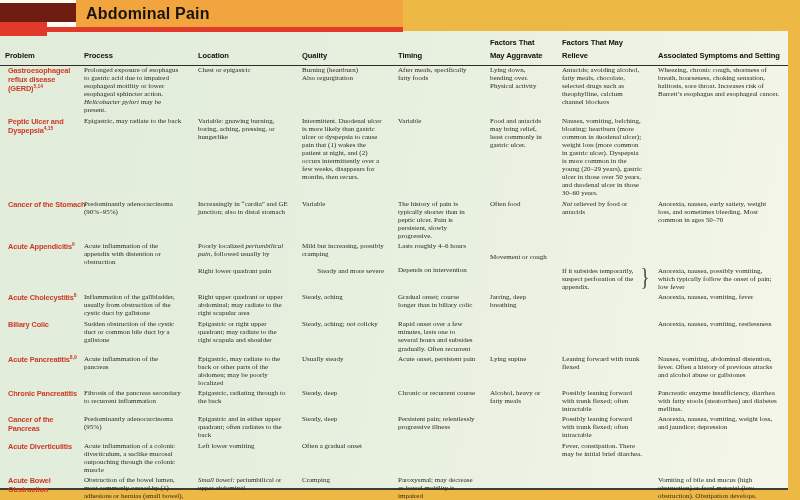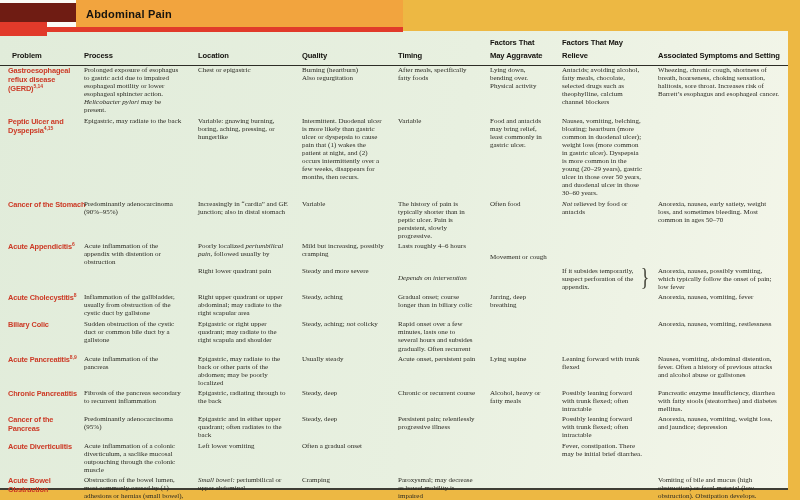--- a/index.html
+++ b/index.html
@@ -12,31 +12,31 @@
   .page{position:relative;width:800px;height:500px;}
   .white-top{position:absolute;left:0;top:0;width:403px;height:31px;background:#fbfbf6;}
   .panel{
     position:absolute;left:0;top:31px;width:788px;height:459px;box-sizing:border-box;
     background:linear-gradient(100deg,#e1ecda 0%,#e8f0e0 55%,#f4f6ea 100%);
     border-bottom:2px solid #3e3d34;
   }
   .corner-tab{position:absolute;left:0;top:3px;width:47px;height:33px;background:#e13a2a;border-radius:0 12px 0 0;}
   .maroon-bar{position:absolute;left:0;top:3px;width:403px;height:19px;background:#6f1c13;}
   .orange-tab{position:absolute;left:76px;top:0;width:327px;height:27px;background:#f2a43e;display:flex;align-items:center;}
-  .tab-title{font-family:"Liberation Sans",sans-serif;font-weight:bold;font-size:11px;color:#17140f;padding-left:10px;letter-spacing:.2px;}
+  .tab-title{font-family:"Liberation Sans",sans-serif;font-weight:bold;font-size:16px;color:#17140f;padding-left:10px;letter-spacing:.2px;}
   .red-line{position:absolute;left:0;top:27px;width:403px;height:5px;background:#e13a2a;}
 
   .table{position:absolute;left:0;top:33px;width:788px;}
   .thead,.row{display:grid;grid-template-columns:78px 114px 104px 96px 92px 72px 96px 136px;}
   .thead{border-bottom:1.5px solid #2d2d26;padding-bottom:2px;}
   .th{
     font-family:"Liberation Sans",sans-serif;font-weight:bold;font-size:7.6px;line-height:13px;
     color:#14120e;display:flex;align-items:flex-end;padding:3px 6px 1px 6px;letter-spacing:-.1px;
   }
-  .th:first-child{padding-left:12px;text-align:right;}
+  .th:first-child{padding-left:5px;text-align:right;}
   .row{align-content:start;}
   .cell{padding:0 8px 2px 6px;font-size:7px;line-height:8.1px;}
   .cell .p{margin:0;}
   .problem{
     font-family:"Liberation Sans",sans-serif;font-weight:bold;font-size:7.4px;line-height:9px;
     color:#cc3a26;padding-left:8px;padding-right:2px;letter-spacing:-.15px;
   }
   .problem .pl{white-space:nowrap;}
   .sup{font-size:5px;vertical-align:super;line-height:0;letter-spacing:0;}
   .brace-wrap{position:relative;}
@@ -155,25 +155,25 @@
           </div>
           <div class="cell">
             <div class="p"><span>Acute inflammation of the appendix with distention or obstruction</span></div>
           </div>
           <div class="cell">
             <div class="p"><span>Poorly localized <i>periumbilical pain</i>, followed usually by</span></div>
             <div class="p" style="margin-top: 9px;"><span>Right lower quadrant pain</span></div>
           </div>
           <div class="cell">
             <div class="p"><span>Mild but increasing, possibly cramping</span></div>
-            <div class="p" style="margin-top: 9px;"><span>Steady and more severe</span></div>
+            <div class="p" style="margin-top: 9px; text-align: right;"><span>Steady and more severe</span></div>
           </div>
           <div class="cell">
             <div class="p"><span>Lasts roughly 4–6 hours</span></div>
-            <div class="p" style="margin-top: 24px; font-style: italic;"><span>Depends on intervention</span></div>
+            <div class="p" style="margin-top: 16px;"><span>Depends on intervention</span></div>
           </div>
           <div class="cell">
             <div class="p" style="margin-top: 11px;"><span>Movement or cough</span></div>
           </div>
           <div class="cell">
             <div class="p brace-wrap" style="margin-top: 25px;"><span>If it subsides temporarily, suspect perforation of the appendix.</span><span class="brace">}</span></div>
           </div>
           <div class="cell">
             <div class="p" style="margin-top: 25px;"><span>Anorexia, nausea, possibly vomiting, which typically follow the onset of pain; low fever</span></div>
           </div>

